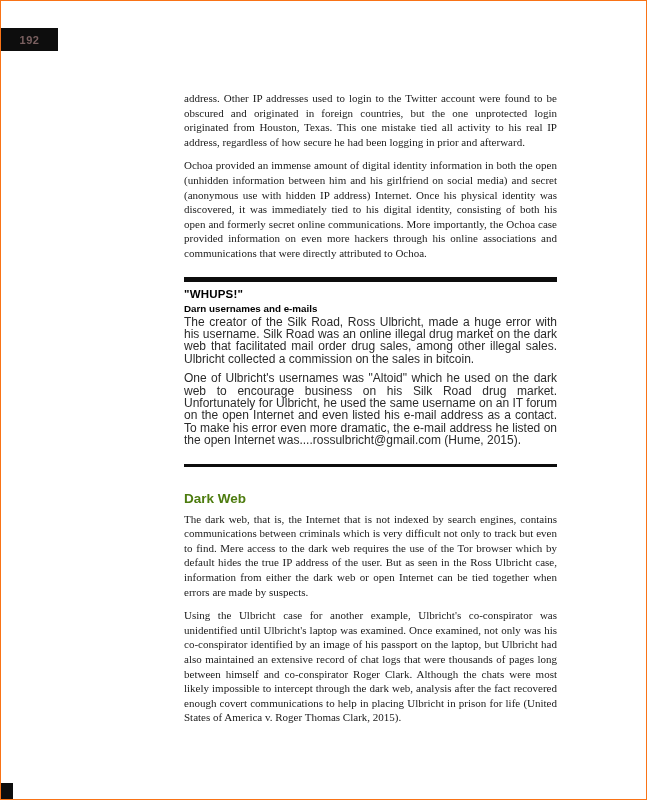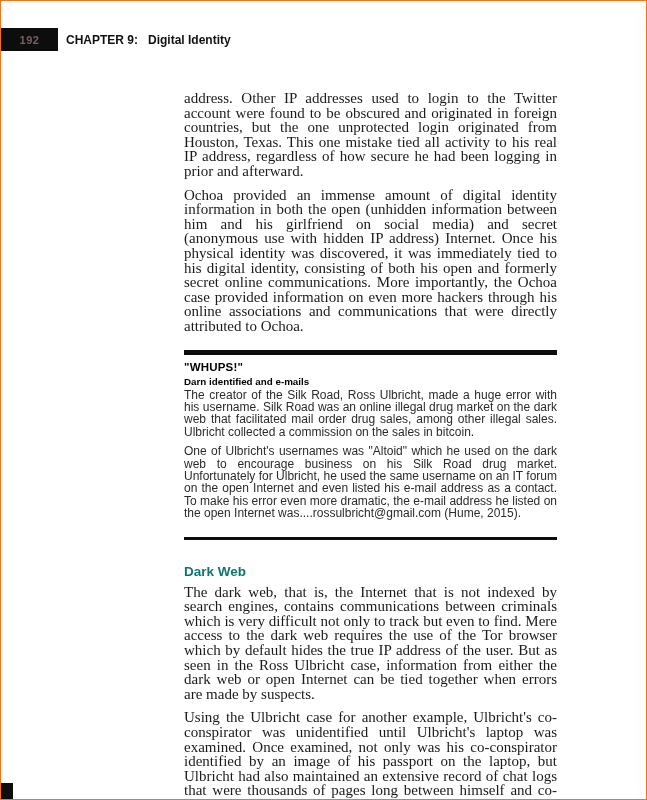--- a/index.html
+++ b/index.html
@@ -57,21 +57,21 @@
   }
 
   
   .text-column {
     position: absolute;
     left: 183px;
     top: 90px;
     width: 373px;
   }
   .body-para {
-    font-size: 15px;
+    font-size: 11px;
     line-height: 14.6px;
     text-align: justify;
     margin: 0 0 9px 0;
   }
 
   
   .sidebar-box {
     margin-top: 16px;
     border-top: 5px solid #0d0d0d;
     border-bottom: 3px solid #0d0d0d;
@@ -98,21 +98,21 @@
     text-align: justify;
     margin: 0 0 7px 0;
   }
   .sidebar-para:last-child { margin-bottom: 8px; }
 
   
   .section-heading {
     font-family: "Liberation Sans", sans-serif;
     font-size: 13.5px;
     font-weight: bold;
-    color: #0f766e;
+    color: #4d7c0f;
     margin: 24px 0 6px 0;
   }
 
   
   .corner-mark {
     position: absolute;
     left: 0;
     bottom: 0;
     width: 12px;
     height: 16px;
@@ -121,33 +121,30 @@
 </style>
 </head>
 <body>
 
 <div class="page">
 
   <div class="running-head">
     <div class="folio-tab">
       <span class="folio-number">192</span>
     </div>
-    <div class="chapter-line">
-      <span>CHAPTER 9:</span><span class="chapter-title">Digital Identity</span>
-    </div>
   </div>
 
   <div class="text-column">
 
     <p class="body-para">address. Other IP addresses used to login to the Twitter account were found to be obscured and originated in foreign countries, but the one unprotected login originated from Houston, Texas. This one mistake tied all activity to his real IP address, regardless of how secure he had been logging in prior and afterward.</p>
     <p class="body-para">Ochoa provided an immense amount of digital identity information in both the open (unhidden information between him and his girlfriend on social media) and secret (anonymous use with hidden IP address) Internet. Once his physical identity was discovered, it was immediately tied to his digital identity, consisting of both his open and formerly secret online communications. More importantly, the Ochoa case provided information on even more hackers through his online associations and communications that were directly attributed to Ochoa.</p>
 
     <div class="sidebar-box">
       <div class="sidebar-title">"WHUPS!"</div>
-      <div class="sidebar-subtitle">Darn identified and e-mails</div>
+      <div class="sidebar-subtitle">Darn usernames and e-mails</div>
       <p class="sidebar-para">The creator of the Silk Road, Ross Ulbricht, made a huge error with his username. Silk Road was an online illegal drug market on the dark web that facilitated mail order drug sales, among other illegal sales. Ulbricht collected a commission on the sales in bitcoin.</p>
       <p class="sidebar-para">One of Ulbricht's usernames was "Altoid" which he used on the dark web to encourage business on his Silk Road drug market. Unfortunately for Ulbricht, he used the same username on an IT forum on the open Internet and even listed his e-mail address as a contact. To make his error even more dramatic, the e-mail address he listed on the open Internet was....rossulbricht@gmail.com (Hume, 2015).</p>
     </div>
 
     <h2 class="section-heading">Dark Web</h2>
     <p class="body-para">The dark web, that is, the Internet that is not indexed by search engines, contains communications between criminals which is very difficult not only to track but even to find. Mere access to the dark web requires the use of the Tor browser which by default hides the true IP address of the user. But as seen in the Ross Ulbricht case, information from either the dark web or open Internet can be tied together when errors are made by suspects.</p>
     <p class="body-para">Using the Ulbricht case for another example, Ulbricht's co-conspirator was unidentified until Ulbricht's laptop was examined. Once examined, not only was his co-conspirator identified by an image of his passport on the laptop, but Ulbricht had also maintained an extensive record of chat logs that were thousands of pages long between himself and co-conspirator Roger Clark. Although the chats were most likely impossible to intercept through the dark web, analysis after the fact recovered enough covert communications to help in placing Ulbricht in prison for life (United States of America v. Roger Thomas Clark, 2015).</p>
 
   </div>
 

